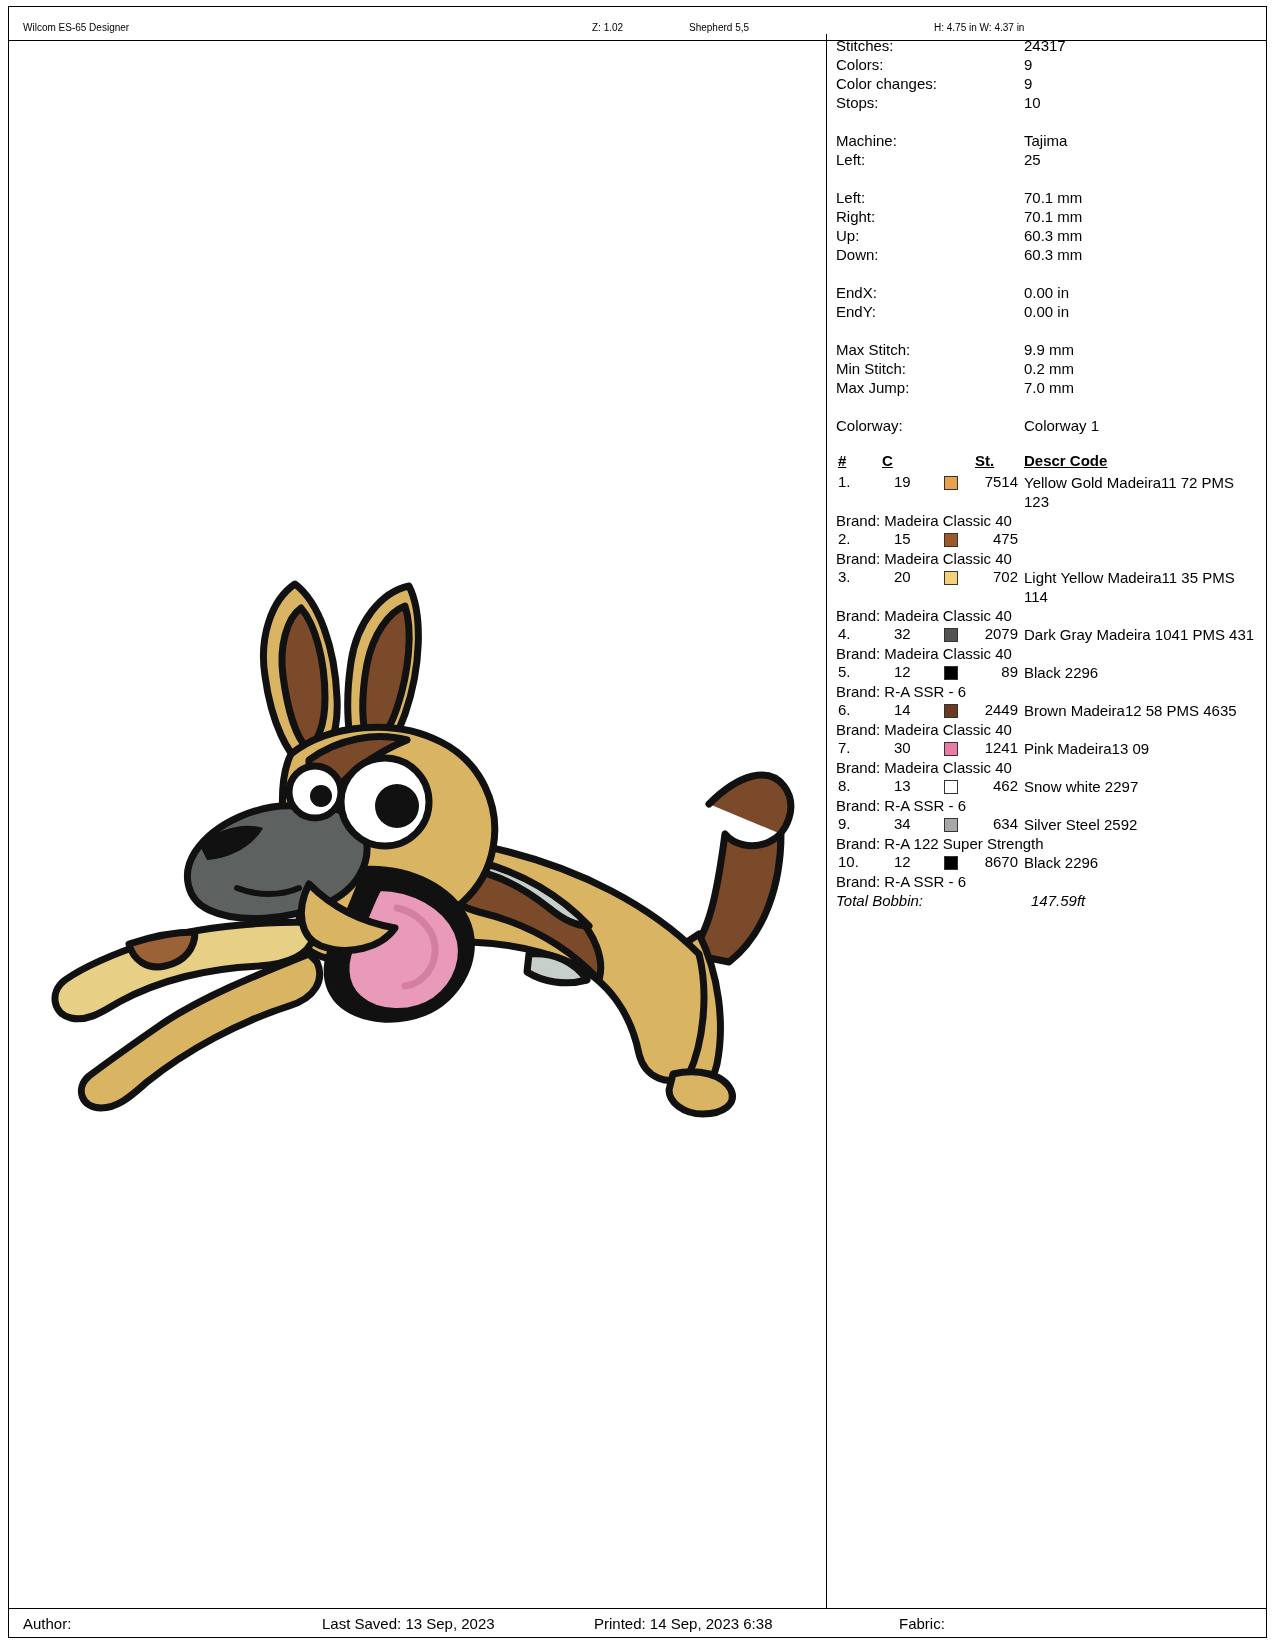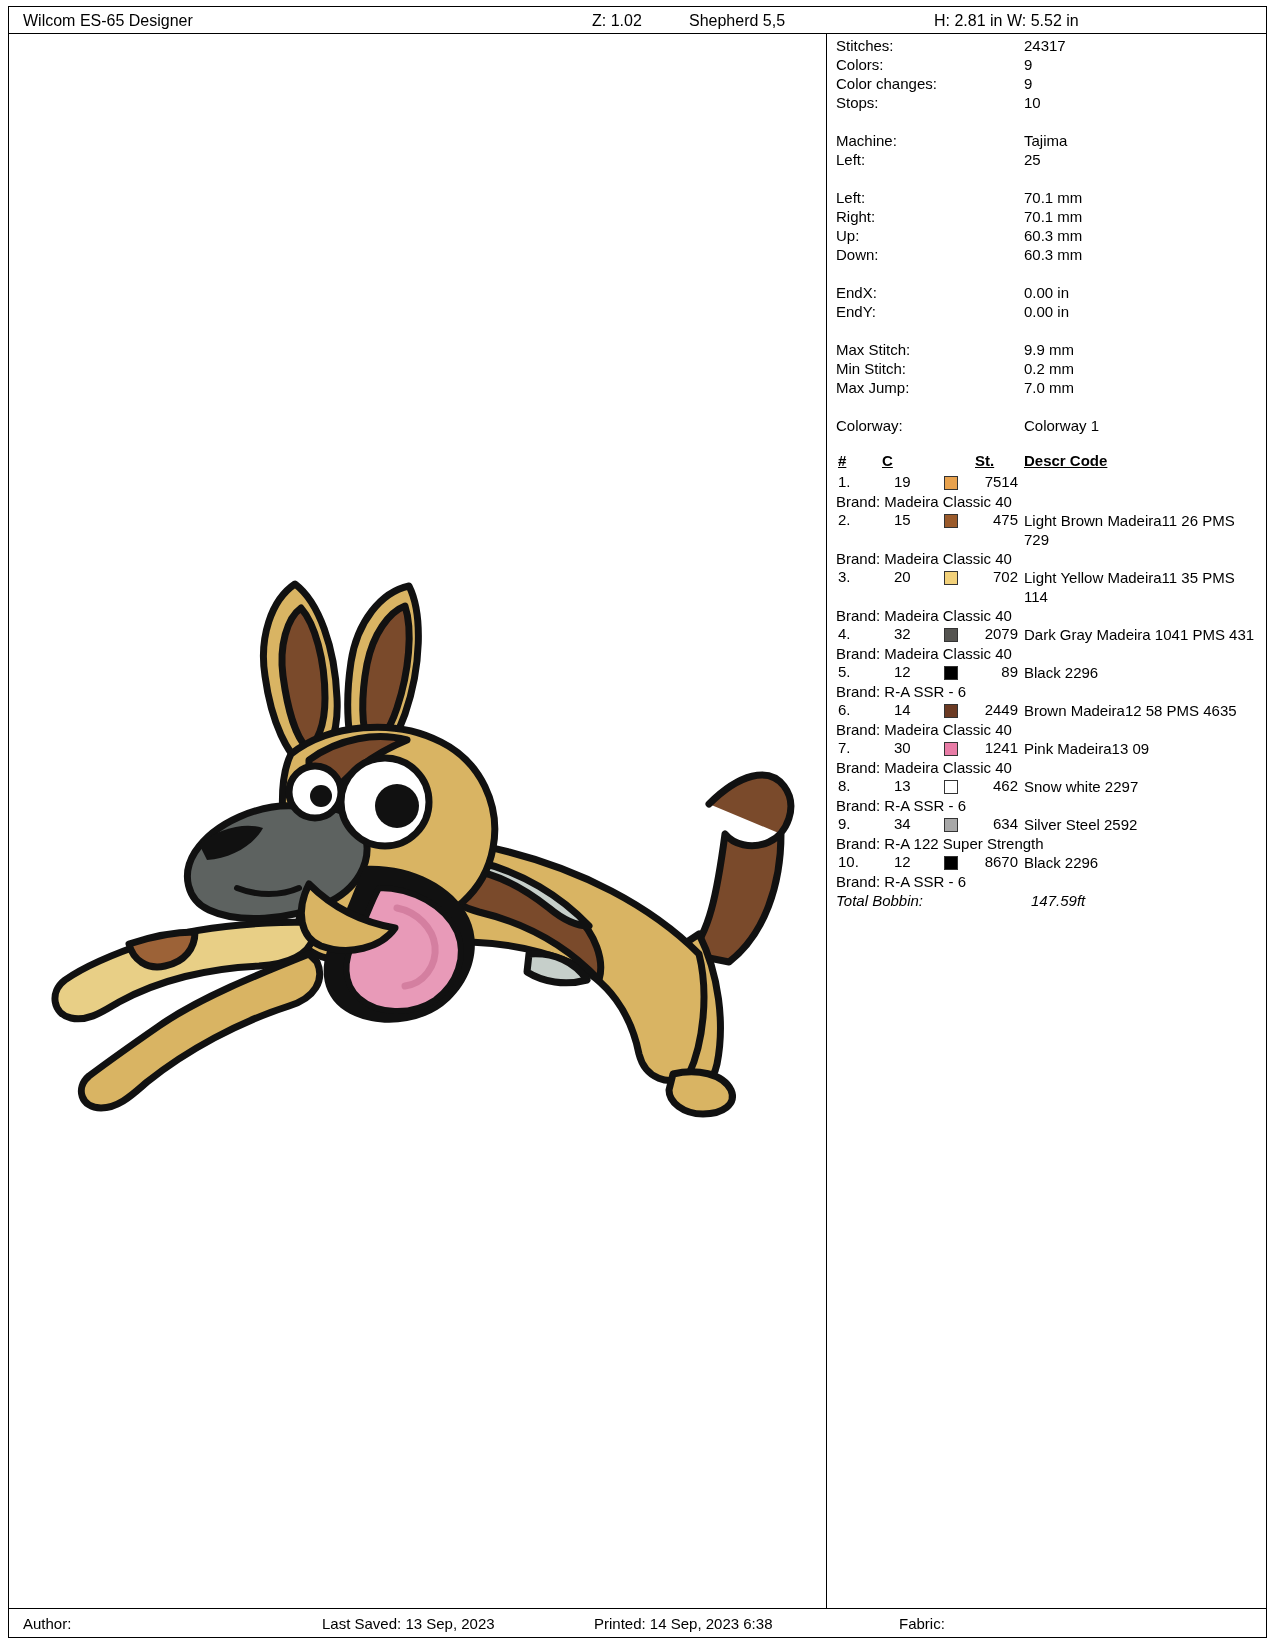--- a/index.html
+++ b/index.html
@@ -25,26 +25,26 @@
     top: 6px;
     width: 1259px;
     height: 1632px;
     border: 1px solid #000;
     box-sizing: border-box;
   }
   
   .header {
     position: absolute;
     left: 9px;
-    top: 7px;
+    top: 14px;
     width: 1257px;
     height: 27px;
     border-bottom: 1px solid #000;
     box-sizing: border-box;
-    font-size: 16px;
+    font-size: 10px;
     line-height: 27px;
   }
   .header .title {
     position: absolute;
     left: 14px;
     top: 0;
   }
   .header .zoom {
     position: absolute;
     left: 583px;
@@ -172,21 +172,21 @@
 </head>
 <body>
 
 <div class="page">
   <div class="frame"></div>
 
   <div class="header">
     <span class="title">Wilcom ES-65 Designer</span>
     <span class="zoom">Z: 1.02</span>
     <span class="design">Shepherd 5,5</span>
-    <span class="dims">H: 2.81 in   W: 5.52 in</span>
+    <span class="dims">H: 4.75 in   W: 4.37 in</span>
   </div>
 
   <div class="divider"></div>
 
   <div class="artwork">
     <svg class="art-svg" viewBox="0 0 817 720">
       <g stroke="#111111" stroke-width="7" stroke-linejoin="round" stroke-linecap="round">
 
         <path d="M700 390 C730 360 760 352 775 372 C790 392 778 420 760 428 C742 436 724 430 716 420
                  C708 480 700 520 680 540 L720 548 C756 520 772 470 772 420" fill="#7a4a2b"></path>
@@ -345,29 +345,29 @@
         <span class="ch-c">C</span>
         <span class="ch-st">St.</span>
         <span class="ch-descr">Descr  Code</span>
       </div>
 
       <div class="centry">
         <span class="num">1.</span>
         <span class="c">19</span>
         <span class="swatch" style="background:#e8a24e"></span>
         <span class="st">7514</span>
+        <div class="descr">Yellow Gold Madeira11 72 PMS 123</div>
       </div>
       <div class="brand">Brand: Madeira Classic 40</div>
 
       <div class="centry">
         <span class="num">2.</span>
         <span class="c">15</span>
         <span class="swatch" style="background:#9a5a2b"></span>
         <span class="st">475</span>
-        <div class="descr">Light Brown Madeira11 26 PMS 729</div>
       </div>
       <div class="brand">Brand: Madeira Classic 40</div>
 
       <div class="centry">
         <span class="num">3.</span>
         <span class="c">20</span>
         <span class="swatch" style="background:#f2d17a"></span>
         <span class="st">702</span>
         <div class="descr">Light Yellow Madeira11 35 PMS 114</div>
       </div>

